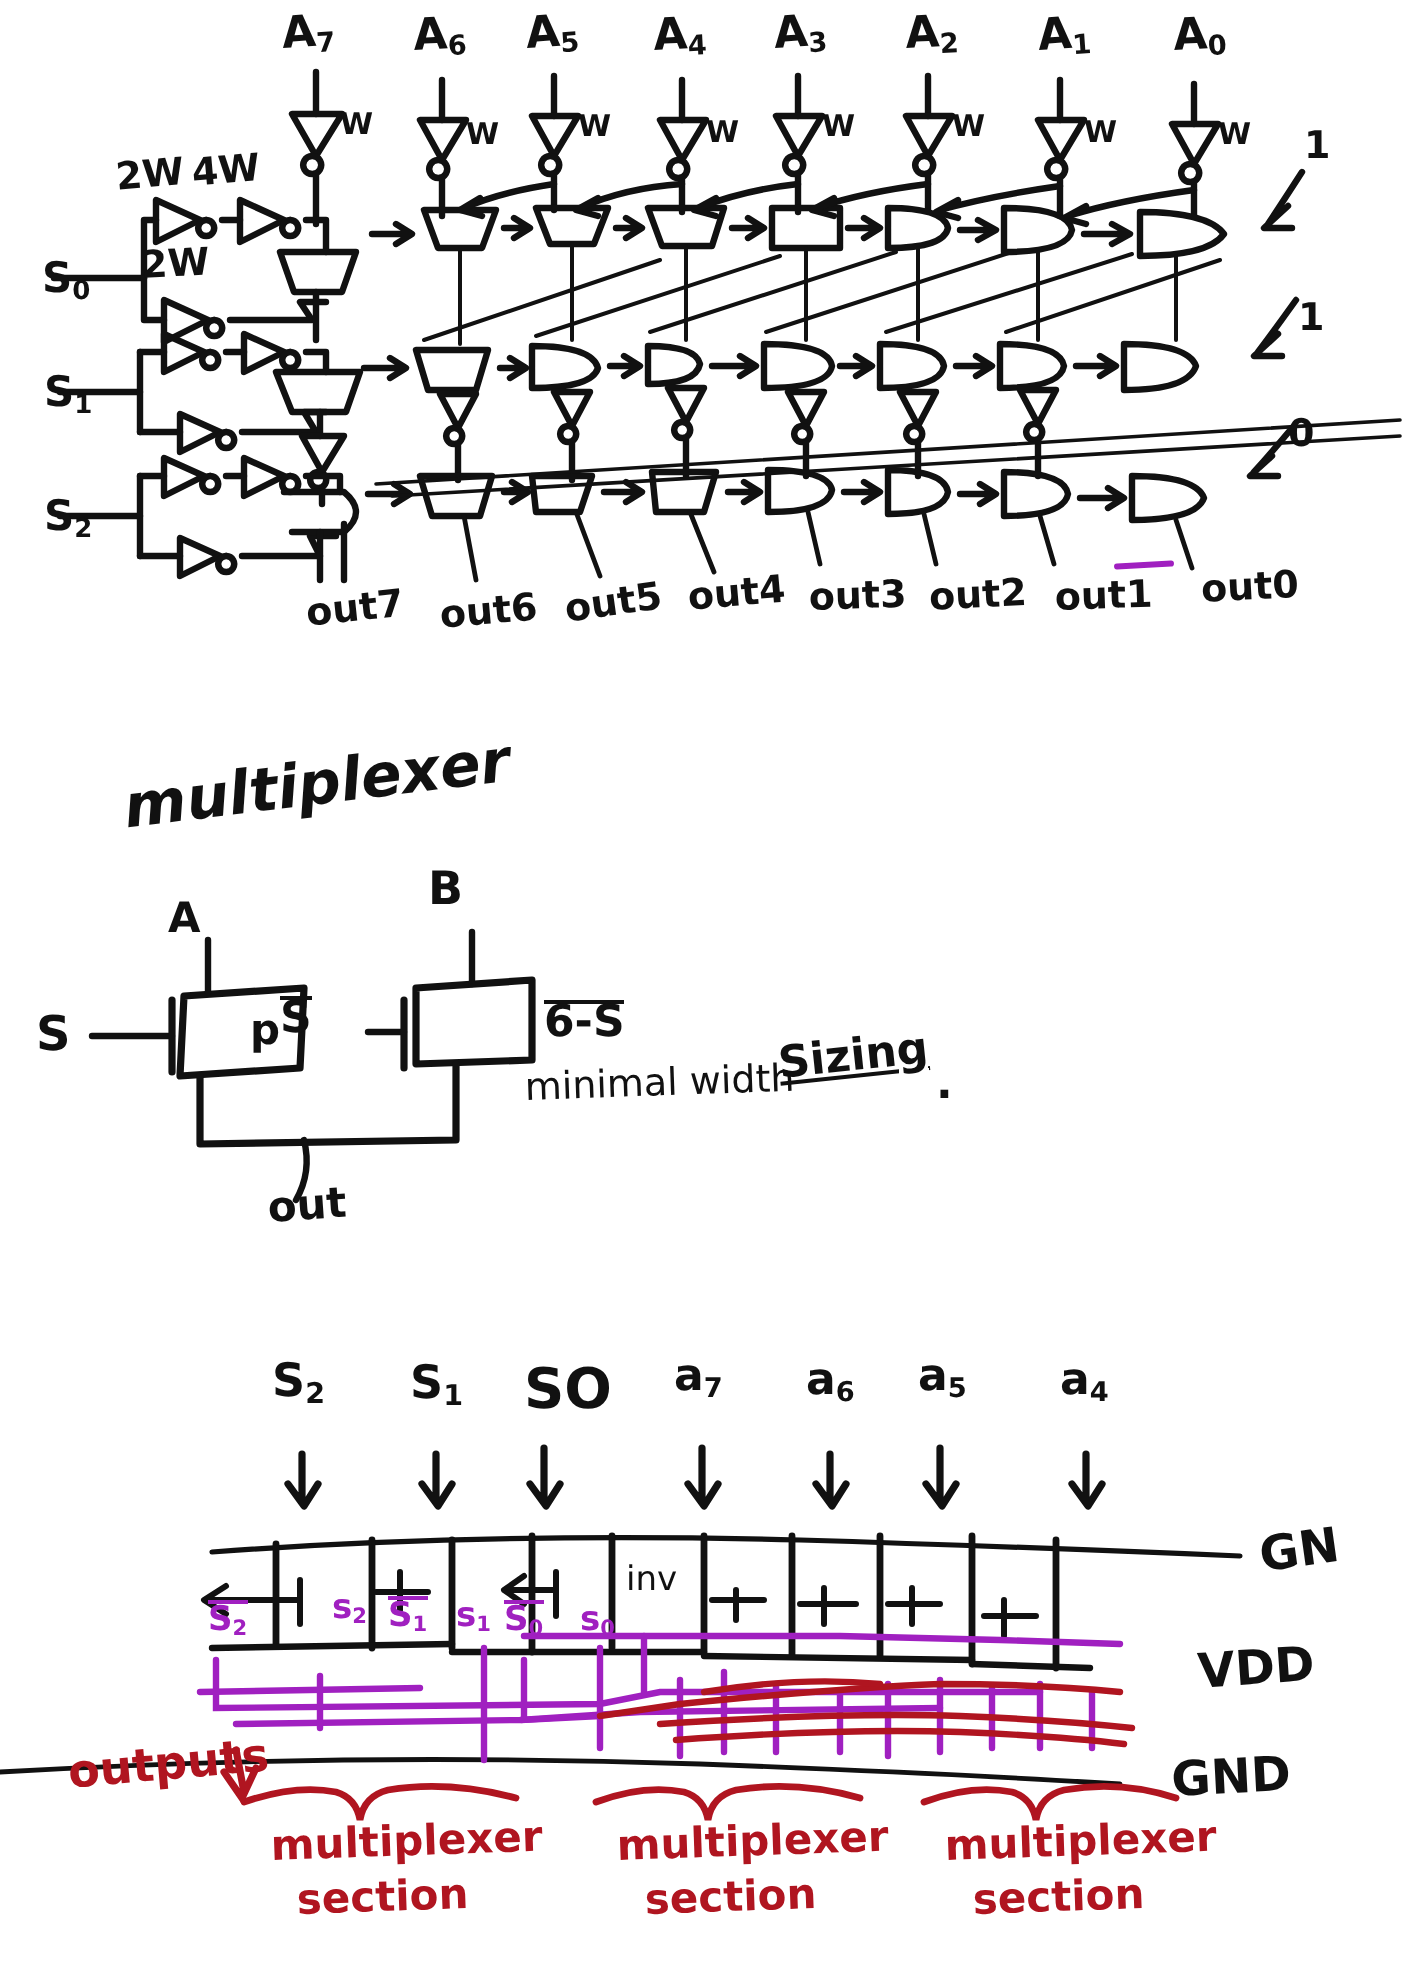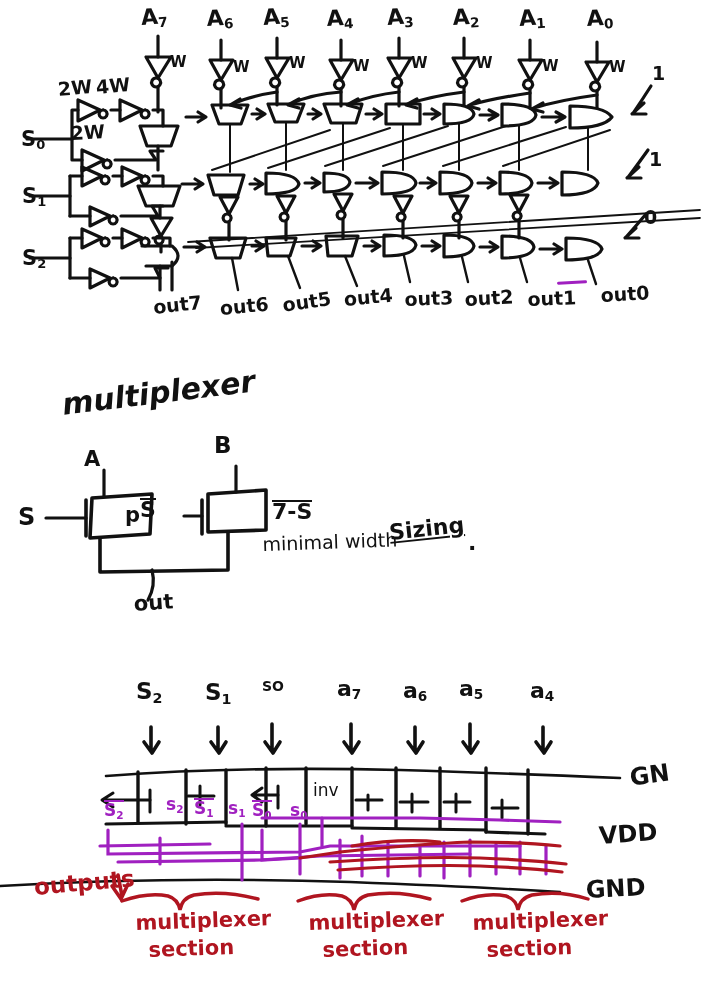--- a/index.html
+++ b/index.html
@@ -374,33 +374,33 @@
   <div class="t" style="left:527px;top:288px;font-size:19px;transform:rotate(-2deg);">out1</div>
   <div class="t" style="left:600px;top:284px;font-size:19px;transform:rotate(-3deg);">out0</div>
   <div style="position:absolute;left:557px;top:281px;width:30px;height:3px;background:#a020c0;border-radius:2px;transform:rotate(-3deg);"></div>
 
   <div class="t" style="left:60px;top:387px;font-size:30px;transform:rotate(-7deg);font-style:italic;">multiplexer</div>
   <div class="t" style="left:84px;top:447px;font-size:21px;">A</div>
   <div class="t" style="left:214px;top:432px;font-size:23px;">B</div>
   <div class="t" style="left:18px;top:503px;font-size:24px;">S</div>
   <div class="t" style="left:125px;top:503px;font-size:21px;">p</div>
   <div class="t ovl" style="left:140px;top:498px;font-size:22px;">S</div>
-  <div class="t ovl" style="left:272px;top:500px;font-size:22px;">7-S</div>
+  <div class="t ovl" style="left:272px;top:500px;font-size:22px;">6-S</div>
   <div class="t" style="left:133px;top:592px;font-size:21px;transform:rotate(-4deg);">out</div>
   <div class="t" style="left:262px;top:533px;font-size:19px;transform:rotate(-2deg);font-weight:400;">minimal width</div>
   <div class="t" style="left:388px;top:520px;font-size:22px;transform:rotate(-6deg);text-decoration:underline;">Sizing</div>
   <div class="t" style="left:468px;top:530px;font-size:22px;">.</div>
 
   <div class="t" style="left:136px;top:678px;font-size:23px;">
     <span>S</span><span class="sub">2</span>
   </div>
   <div class="t" style="left:205px;top:679px;font-size:23px;">
     <span>S</span><span class="sub">1</span>
   </div>
-  <div class="t" style="left:262px;top:678px;font-size:14px;text-align:center;">
+  <div class="t" style="left:262px;top:678px;font-size:28px;text-align:center;">
     <span>S</span><span>O</span>
   </div>
   <div class="t" style="left:337px;top:676px;font-size:22px;">
     <span>a</span><span class="sub">7</span>
   </div>
   <div class="t" style="left:403px;top:678px;font-size:22px;">
     <span>a</span><span class="sub">6</span>
   </div>
   <div class="t" style="left:459px;top:676px;font-size:22px;">
     <span>a</span><span class="sub">5</span>

